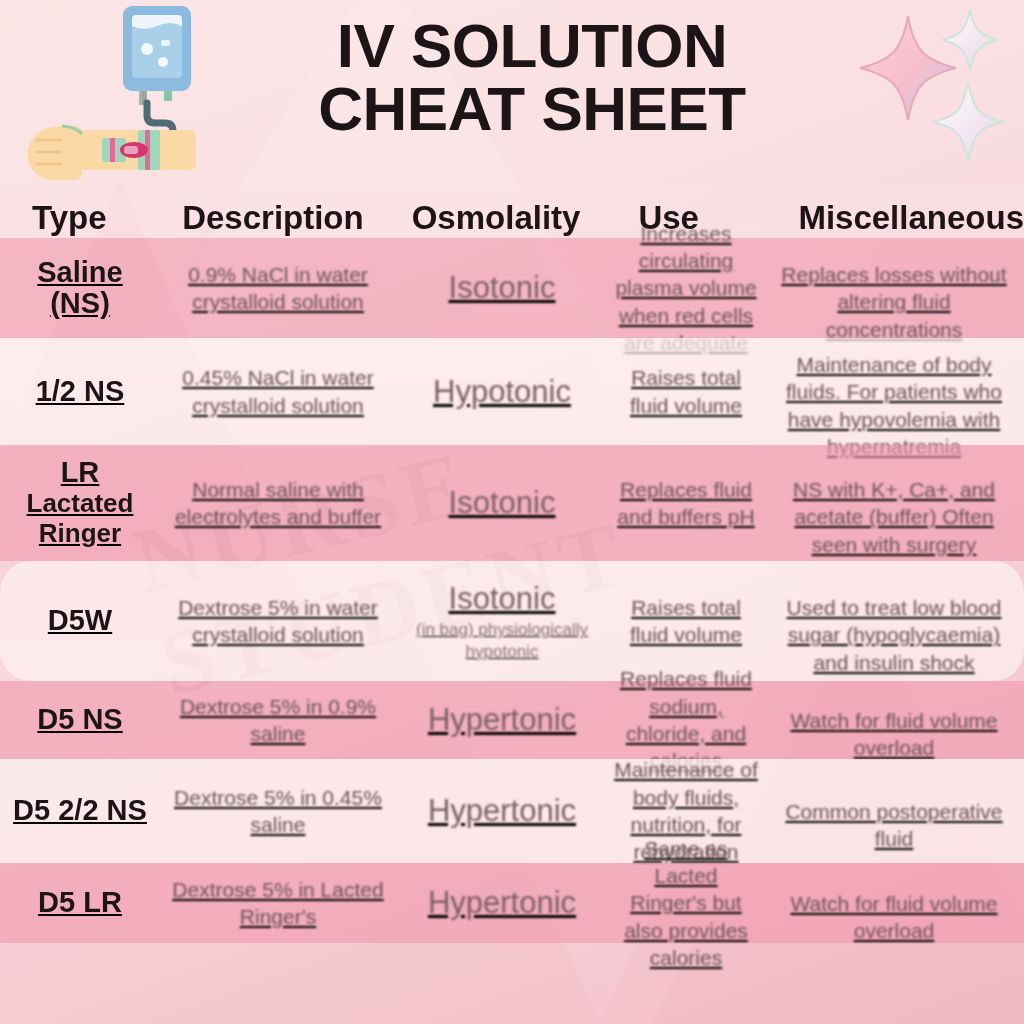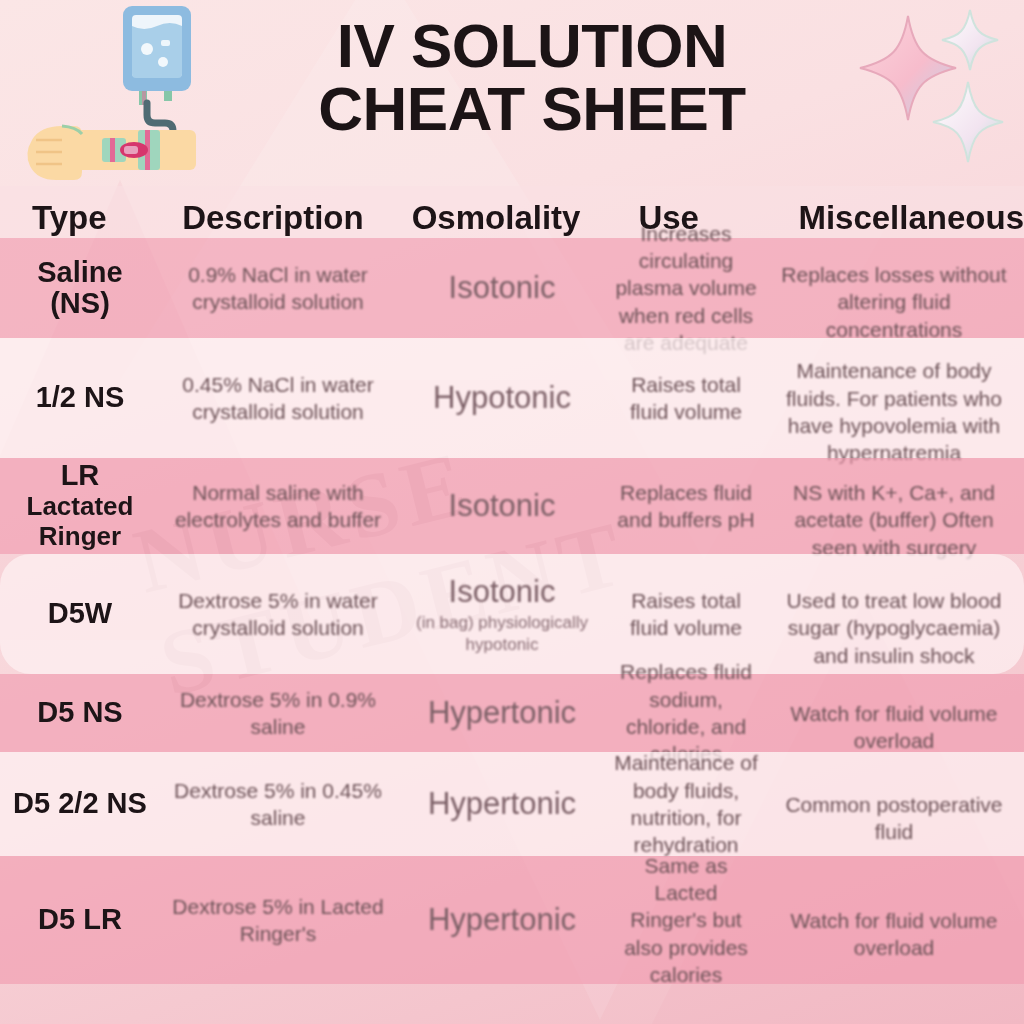--- a/index.html
+++ b/index.html
@@ -67,21 +67,21 @@
   .c-desc  { width: 236px; padding-left: 4px; text-align: right; }
   .c-osmo  { width: 212px; text-align: center; }
   .c-use   { width: 156px; padding-left: 10px; }
   .c-misc  { width: 260px; text-align: center; margin-top: 28px; }
 
   .row { display: flex; align-items: center; position: relative; }
   .row.odd  { background: rgba(240,154,175,.62); }
   .row.even { background: rgba(253,241,243,.72); }
 
   .cell { display: flex; flex-direction: column; align-items: center; 
-          text-align: center; padding: 4px 6px; }
+          text-align: center; padding: 4px 6px; text-decoration: underline; }
   .cell.type { align-items: center; }
 
   .type-main  { font-size: 29px; font-weight: 700; color: #1d1417; line-height: 1.08; }
   .type-sub   { font-size: 26px; font-weight: 700; color: #1d1417; line-height: 1.15; }
 
   .body-text {
     font-size: 21px; line-height: 1.3; color: #6d5358;
   }
   .osmo-text {
     font-size: 31px; color: #7b5f66; line-height: 1.2;
@@ -206,38 +206,38 @@
           <div class="cell c-osmo">
             <div class="osmo-text soft">Isotonic</div>
           </div>
           <div class="cell c-use">
             <div class="body-text soft">Increases circulating plasma volume when red cells are adequate</div>
           </div>
           <div class="cell c-misc">
             <div class="body-text soft">Replaces losses without altering fluid concentrations</div>
           </div>
         </div>
-        <div class="row even" style="height: 120px;">
+        <div class="row even" style="height: 107px;">
           <div class="cell type c-type">
             <div class="type-main">1/2 NS</div>
           </div>
           <div class="cell c-desc">
             <div class="body-text soft">0.45% NaCl in water crystalloid solution</div>
           </div>
           <div class="cell c-osmo">
             <div class="osmo-text soft">Hypotonic</div>
           </div>
           <div class="cell c-use">
             <div class="body-text soft">Raises total fluid volume</div>
           </div>
           <div class="cell c-misc">
             <div class="body-text soft">Maintenance of body fluids. For patients who have hypovolemia with hypernatremia</div>
           </div>
         </div>
-        <div class="row odd" style="height: 96px;">
+        <div class="row odd" style="height: 116px;">
           <div class="cell type c-type">
             <div class="type-main">LR</div>
             <div class="type-sub">Lactated Ringer</div>
           </div>
           <div class="cell c-desc">
             <div class="body-text soft">Normal saline with electrolytes and buffer</div>
           </div>
           <div class="cell c-osmo">
             <div class="osmo-text soft">Isotonic</div>
           </div>
@@ -293,21 +293,21 @@
           <div class="cell c-osmo">
             <div class="osmo-text soft">Hypertonic</div>
           </div>
           <div class="cell c-use">
             <div class="body-text soft">Maintenance of body fluids, nutrition, for rehydration</div>
           </div>
           <div class="cell c-misc">
             <div class="body-text soft">Common postoperative fluid</div>
           </div>
         </div>
-        <div class="row odd" style="height: 128px;">
+        <div class="row odd" style="height: 80px;">
           <div class="cell type c-type">
             <div class="type-main">D5 LR</div>
           </div>
           <div class="cell c-desc">
             <div class="body-text soft">Dextrose 5% in Lacted Ringer's</div>
           </div>
           <div class="cell c-osmo">
             <div class="osmo-text soft">Hypertonic</div>
           </div>
           <div class="cell c-use">

